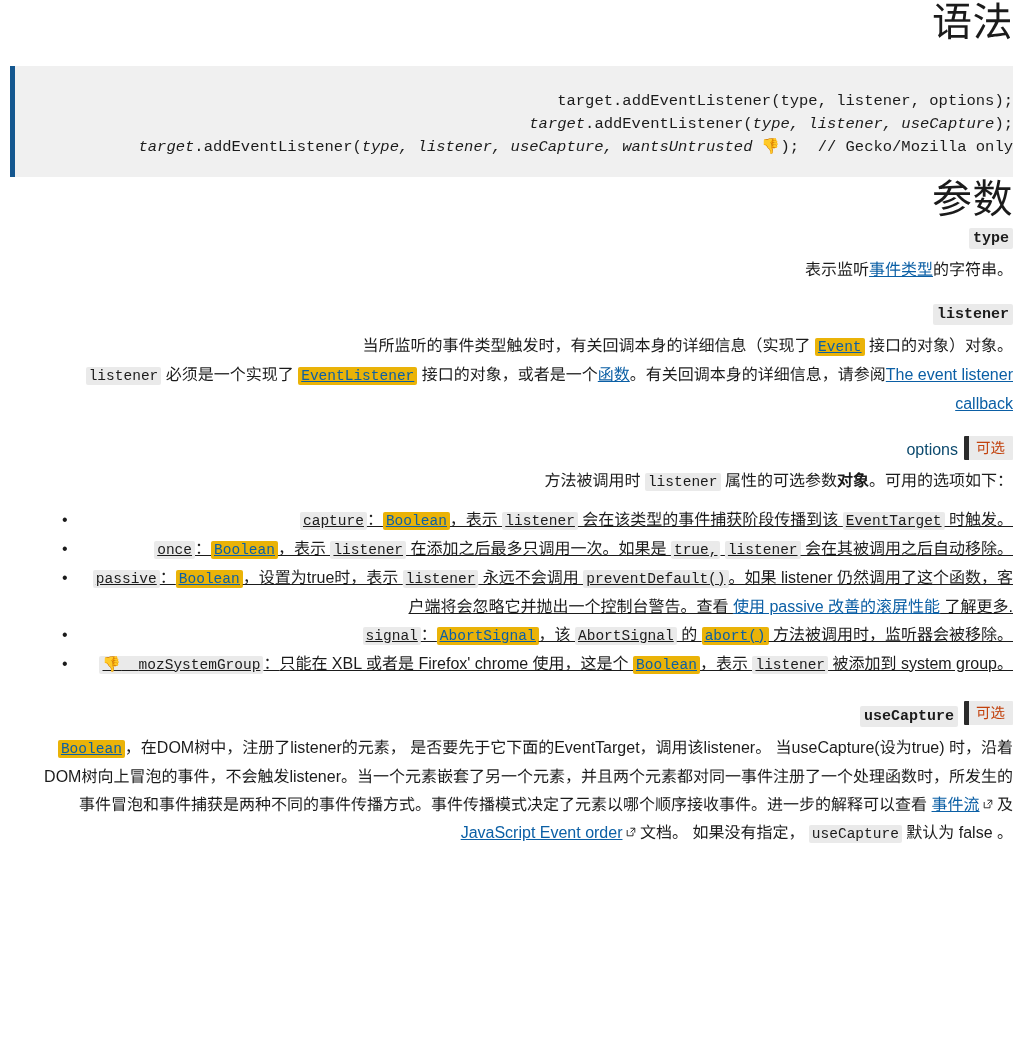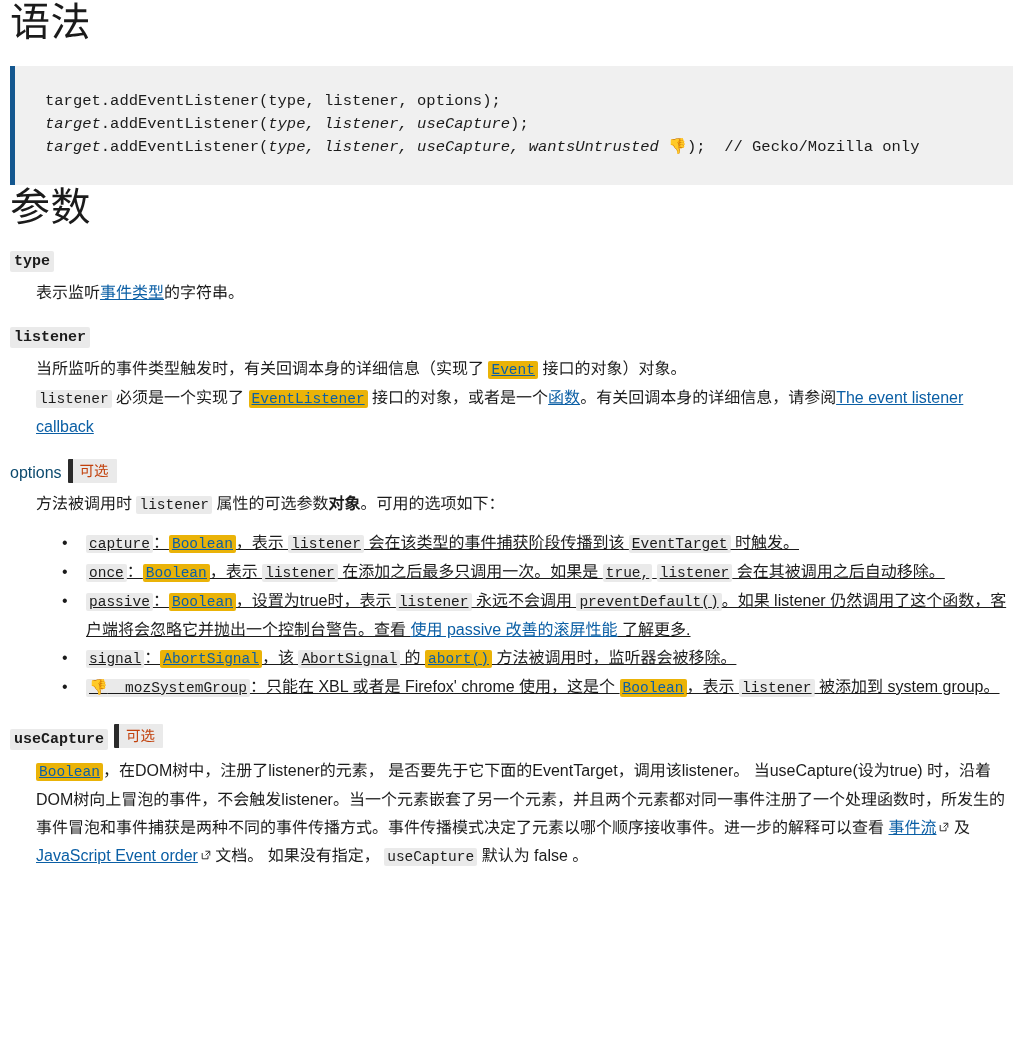--- a/index.html
+++ b/index.html
@@ -13,20 +13,21 @@
     height: 1049px;
     overflow: hidden;
     font-family: "Liberation Sans", "DejaVu Sans", sans-serif;
     color: #1b1b1b;
     -webkit-font-smoothing: antialiased;
   }
   .page {
     padding: 0 14px 0 10px;
     box-sizing: border-box;
     width: 1027px;
+    text-align: right;
   }
 
   
   h2.section-heading {
     font-family: "Liberation Serif", "DejaVu Serif", serif;
     font-weight: 400;
     font-size: 40px;
     line-height: 1.15;
     margin: 0;
     padding: 0;
@@ -34,37 +35,37 @@
     letter-spacing: 0.5px;
   }
   .heading-syntax { padding-top: 4px; }
   .heading-params { padding-top: 12px; }
 
   
   .code-block {
     margin-top: 20px;
     background: #f0f0f0;
     border-left: 5px solid #14578f;
-    padding: 24px 0 26px 30px;
+    padding: 24px 0 18px 30px;
     box-sizing: border-box;
     width: 1003px;
   }
   .code-block pre {
     margin: 0;
     font-family: "Liberation Mono", "DejaVu Sans Mono", monospace;
     font-size: 15.5px;
     line-height: 22.5px;
     color: #1b1b1b;
     white-space: pre;
   }
   .code-block .it { font-style: italic; }
   .code-block .cmt { color: #1b1b1b; }
 
   
-  .dl { margin-top: 18px; }
+  .dl { margin-top: 3px; }
   .dt {
     margin-top: 18px;
     display: block;
     line-height: 22px;
   }
   .dt:first-child { margin-top: 0; }
   .dd {
     margin: 6px 0 0 26px;
     font-size: 16px;
     line-height: 28px;

